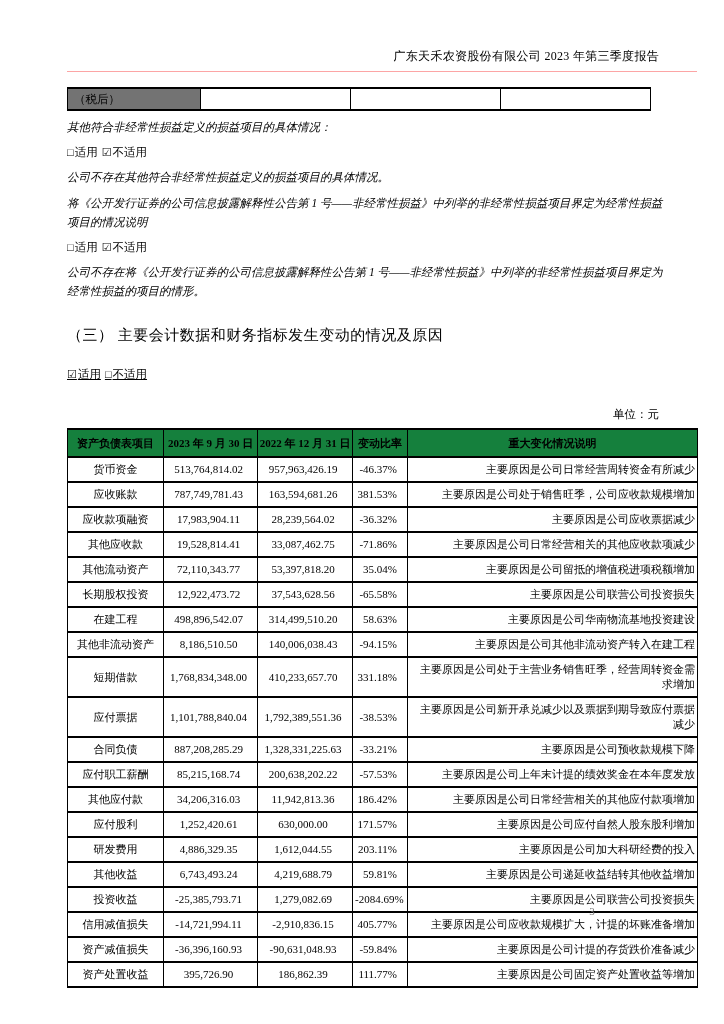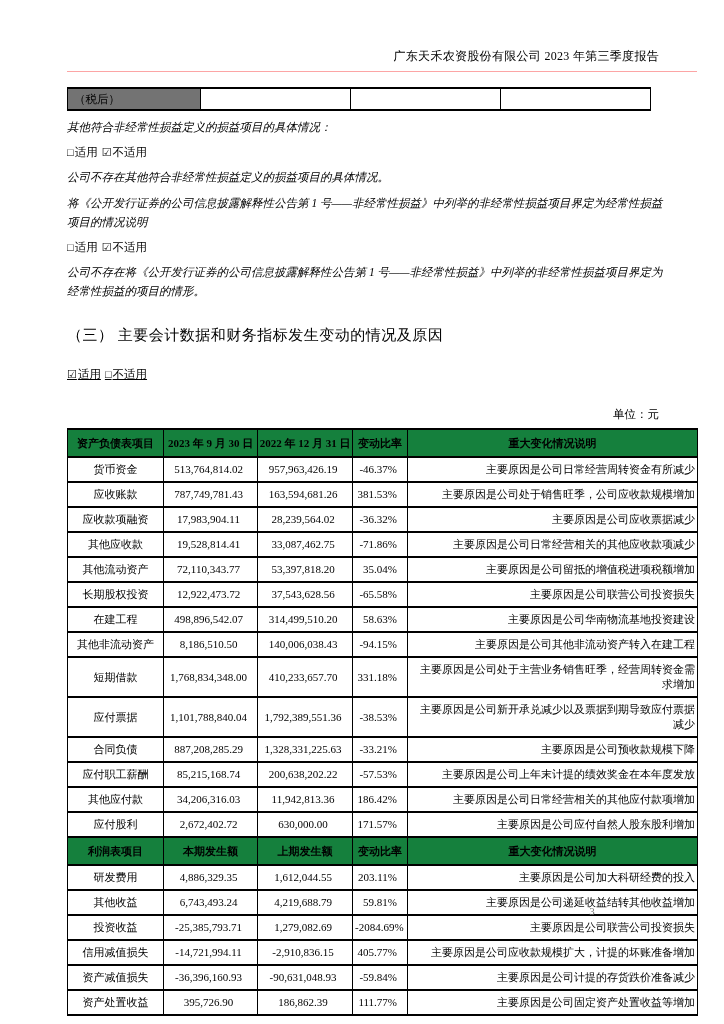--- a/index.html
+++ b/index.html
@@ -206,31 +206,24 @@
         </tr>
         <tr>
           <td class="c-item">其他应付款</td>
           <td class="c-num">34,206,316.03</td>
           <td class="c-num">11,942,813.36</td>
           <td class="c-pct">186.42%</td>
           <td class="c-desc">主要原因是公司日常经营相关的其他应付款项增加</td>
         </tr>
         <tr>
           <td class="c-item">应付股利</td>
-          <td class="c-num">2,672,402.72</td>
+          <td class="c-num">1,252,420.61</td>
           <td class="c-num">630,000.00</td>
           <td class="c-pct">171.57%</td>
           <td class="c-desc">主要原因是公司应付自然人股东股利增加</td>
-        </tr>
-        <tr>
-          <th>利润表项目</th>
-          <th>本期发生额</th>
-          <th>上期发生额</th>
-          <th>变动比率</th>
-          <th>重大变化情况说明</th>
         </tr>
         <tr>
           <td class="c-item">研发费用</td>
           <td class="c-num">4,886,329.35</td>
           <td class="c-num">1,612,044.55</td>
           <td class="c-pct">203.11%</td>
           <td class="c-desc">主要原因是公司加大科研经费的投入</td>
         </tr>
         <tr>
           <td class="c-item">其他收益</td>

